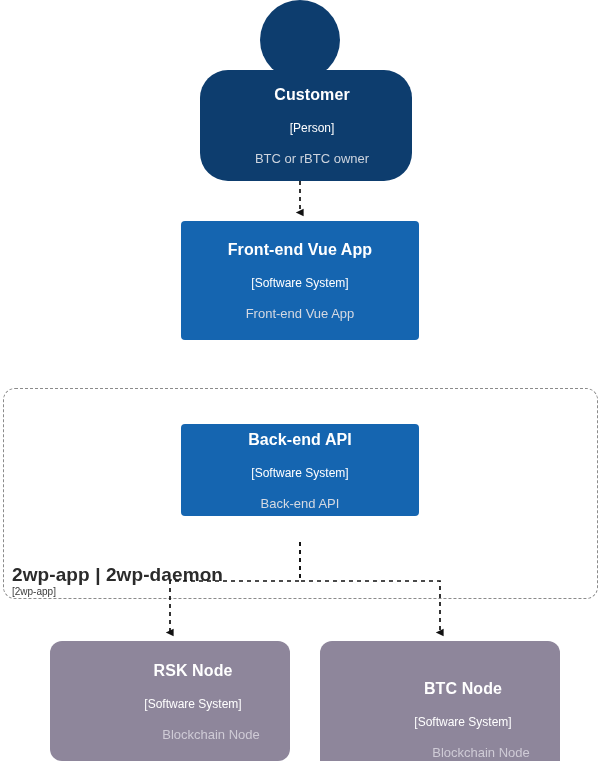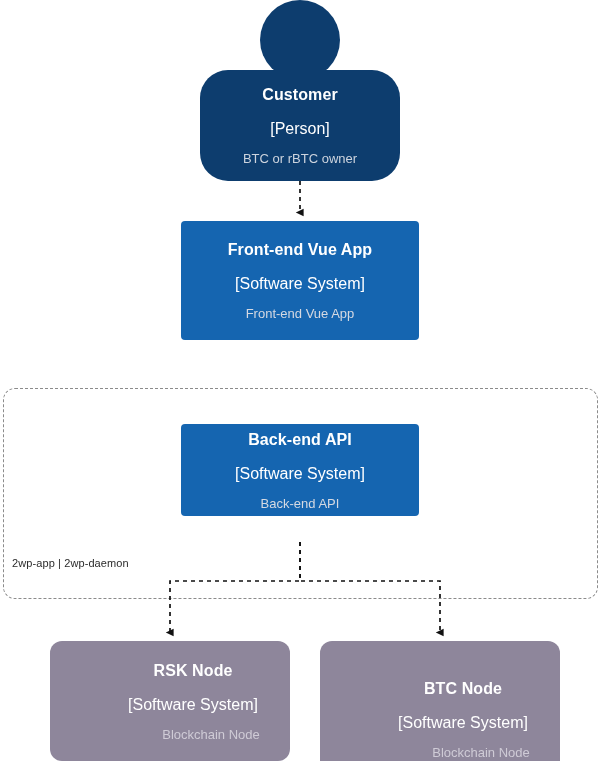--- a/index.html
+++ b/index.html
@@ -31,21 +31,21 @@
     text-align: center;
     color: #ffffff;
   }
   .node-title {
     font-weight: bold;
     font-size: 16px;
     line-height: 19px;
     letter-spacing: 0.1px;
   }
   .node-type {
-    font-size: 16px;
+    font-size: 12px;
     line-height: 15px;
     margin-top: 17px;
   }
   .node-desc {
     font-size: 13px;
     line-height: 14px;
     margin-top: 16px;
     color: #d5d9e2;
   }
 
@@ -73,20 +73,21 @@
     width: 200px;
     height: 111px;
     border-radius: 28px;
     background: #0D3D6E;
     display: flex;
     flex-direction: column;
     align-items: center;
     justify-content: center;
     text-align: center;
     color: #ffffff;
+    padding-left: 12px;
   }
   .person-body .node-desc { color: #cdd4de; }
 
   
   .sys-blue {
     background: #1565B0;
     border-radius: 4px;
   }
   .sys-gray {
     background: #8E869B;
@@ -133,24 +134,25 @@
     background: transparent;
   }
   #boundary-label {
     position: absolute;
     left: 12px;
     top: 554px;
     color: #2b2b2b;
     text-align: left;
   }
   #boundary-label .b-title {
-    font-size: 11px;
-    font-weight: normal;
+    font-size: 19px;
+    font-weight: bold;
     line-height: 18px;
     letter-spacing: 0.1px;
+    margin-top: 12px;
   }
   #boundary-label .b-type {
     font-size: 10px;
     line-height: 13px;
     color: #3a3a3a;
     margin-top: 1px;
   }
 
   
   #connectors {
@@ -163,20 +165,21 @@
   }
 </style>
 </head>
 <body>
 
 <div id="canvas">
 
   <div id="boundary-2wp"></div>
   <div id="boundary-label">
     <div class="b-title">2wp-app | 2wp-daemon</div>
+    <div class="b-type">[2wp-app]</div>
   </div>
 
   <svg id="connectors" viewBox="0 0 601 761" xmlns="http://www.w3.org/2000/svg">
     <defs>
       <marker id="arrowhead" markerWidth="9" markerHeight="9" refX="4.2" refY="4.2" orient="auto" markerUnits="userSpaceOnUse">
         <path d="M 0.4 0.6 L 8.0 0.6 L 4.2 8.4 z" fill="#111111"></path>
       </marker>
     </defs>
 
     <g>

